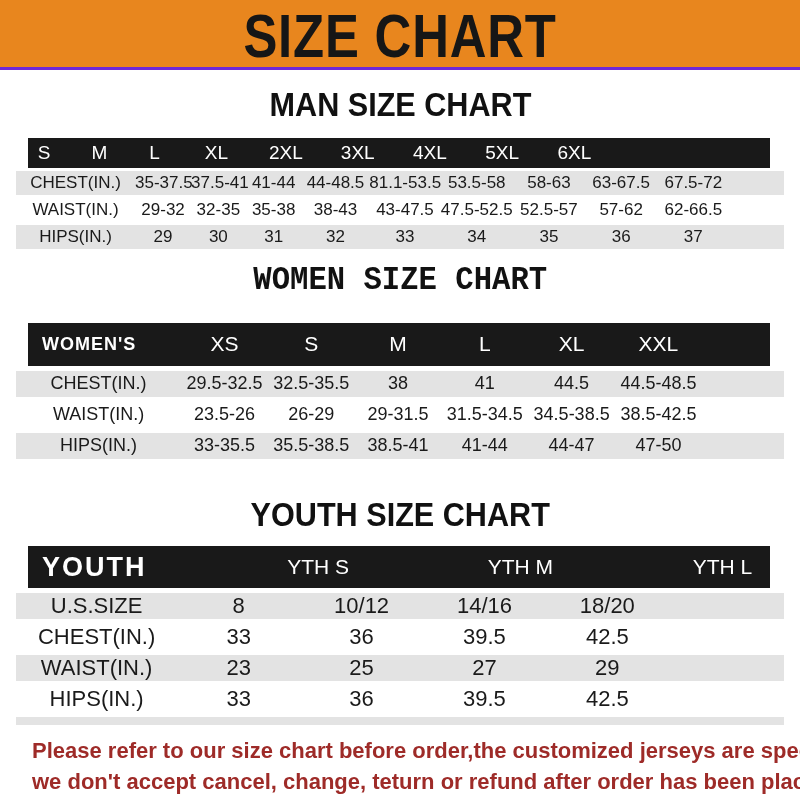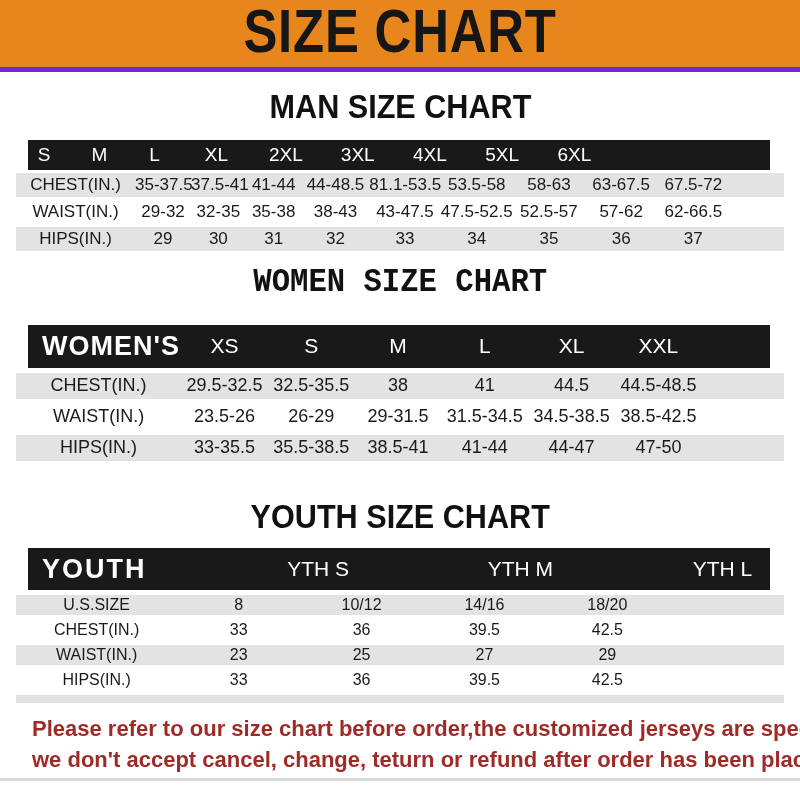--- a/index.html
+++ b/index.html
@@ -5,22 +5,22 @@
   html, body {
     margin: 0; padding: 0;
     width: 800px; height: 800px;
     background: #ffffff;
     overflow: hidden;
     font-family: "Liberation Sans", sans-serif;
   }
   .banner {
     height: 67px;
     background: #E8861E;
-    border-bottom: 5px solid #6d28d9;
-    display: flex; align-items: flex-start; justify-content: center;
+    border-bottom: 3px solid #6d28d9;
+    display: flex; align-items: flex-end; justify-content: center;
   }
   .banner-title {
     display: inline-block;
     font-size: 62px; font-weight: bold; color: #161616;
     line-height: 1; letter-spacing: 1px;
     transform: scaleX(0.82);
     white-space: nowrap;
   }
   .section-title { text-align: center; margin: 0; line-height: 1.1; }
   .section-title .condensed {
@@ -44,21 +44,21 @@
     font-weight: bold; text-align: left; padding-left: 26px;
     box-sizing: border-box; white-space: nowrap;
   }
   .size-bar .bar-col { text-align: center; white-space: nowrap; }
 
   .bar-men   { height: 30px; margin-top: 15px; }
   .bar-men .bar-label { font-size: 25px; letter-spacing: 1px; }
   .bar-men .bar-col   { font-size: 19px; }
 
   .bar-women { height: 43px; margin-top: 23px; }
-  .bar-women .bar-label { font-size: 27px; letter-spacing: 1px; }
+  .bar-women .bar-label { font-size: 18px; letter-spacing: 1px; }
   .bar-women .bar-col   { font-size: 21px; }
 
   .bar-youth { height: 42px; margin-top: 13px; justify-content: space-between; }
   .bar-youth .bar-label { font-size: 27px; letter-spacing: 2px; }
   .bar-youth .bar-col   { font-size: 21px; }
 
   table.data-table {
     width: 768px; margin: 0 auto;
     border-collapse: separate;
     table-layout: fixed;
@@ -69,21 +69,21 @@
     vertical-align: middle;
   }
   tr.row-gray td { background: #E3E3E3; }
   tr.row-white td { background: #ffffff; }
 
   .tbl-men   { border-spacing: 0 3px; }
   .tbl-men td   { height: 24px; font-size: 17px; }
   .tbl-women { border-spacing: 0 5px; }
   .tbl-women td { height: 26px; font-size: 18px; }
   .tbl-youth { border-spacing: 0 5px; }
-  .tbl-youth td { height: 20px; font-size: 16px; }
+  .tbl-youth td { height: 20px; font-size: 22px; }
 
   .gray-strip {
     width: 768px; margin: 0 auto; height: 8px; background: #E3E3E3;
   }
   .disclaimer {
     margin-top: 10px; padding-left: 32px;
     font-size: 22px; line-height: 31px;
     color: #9E2B28; font-weight: bold;
   }
   .disclaimer div { white-space: nowrap; }

